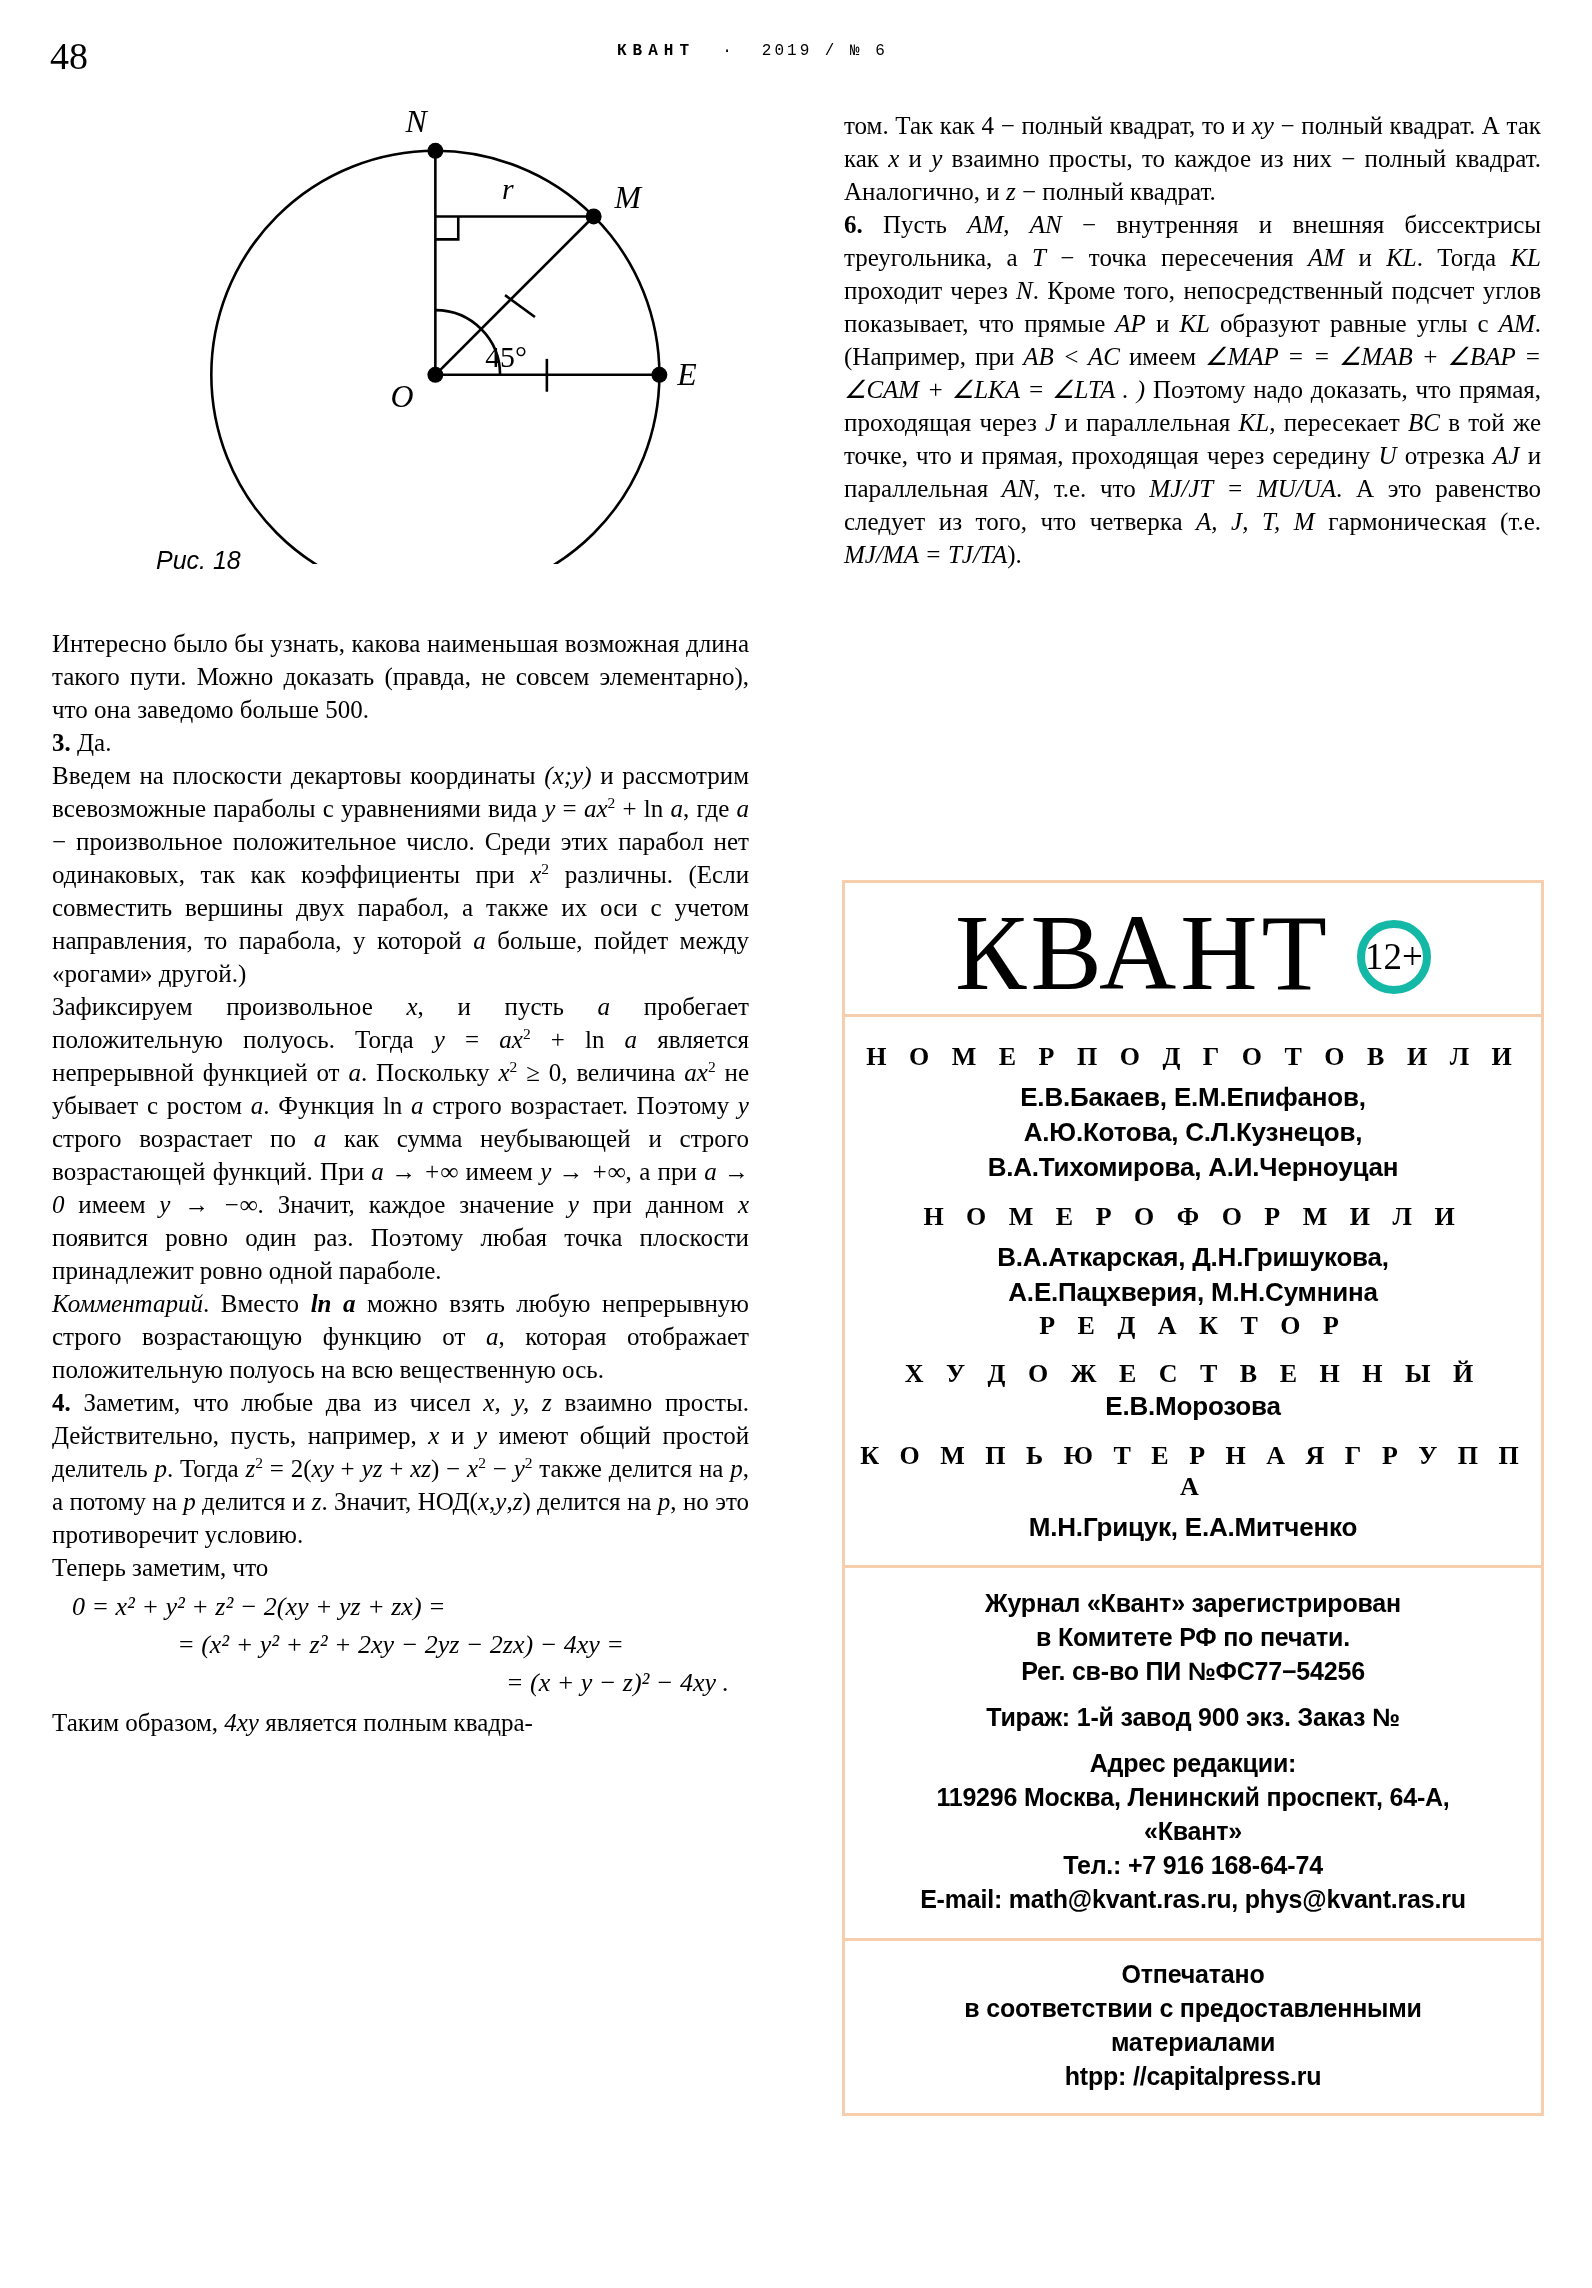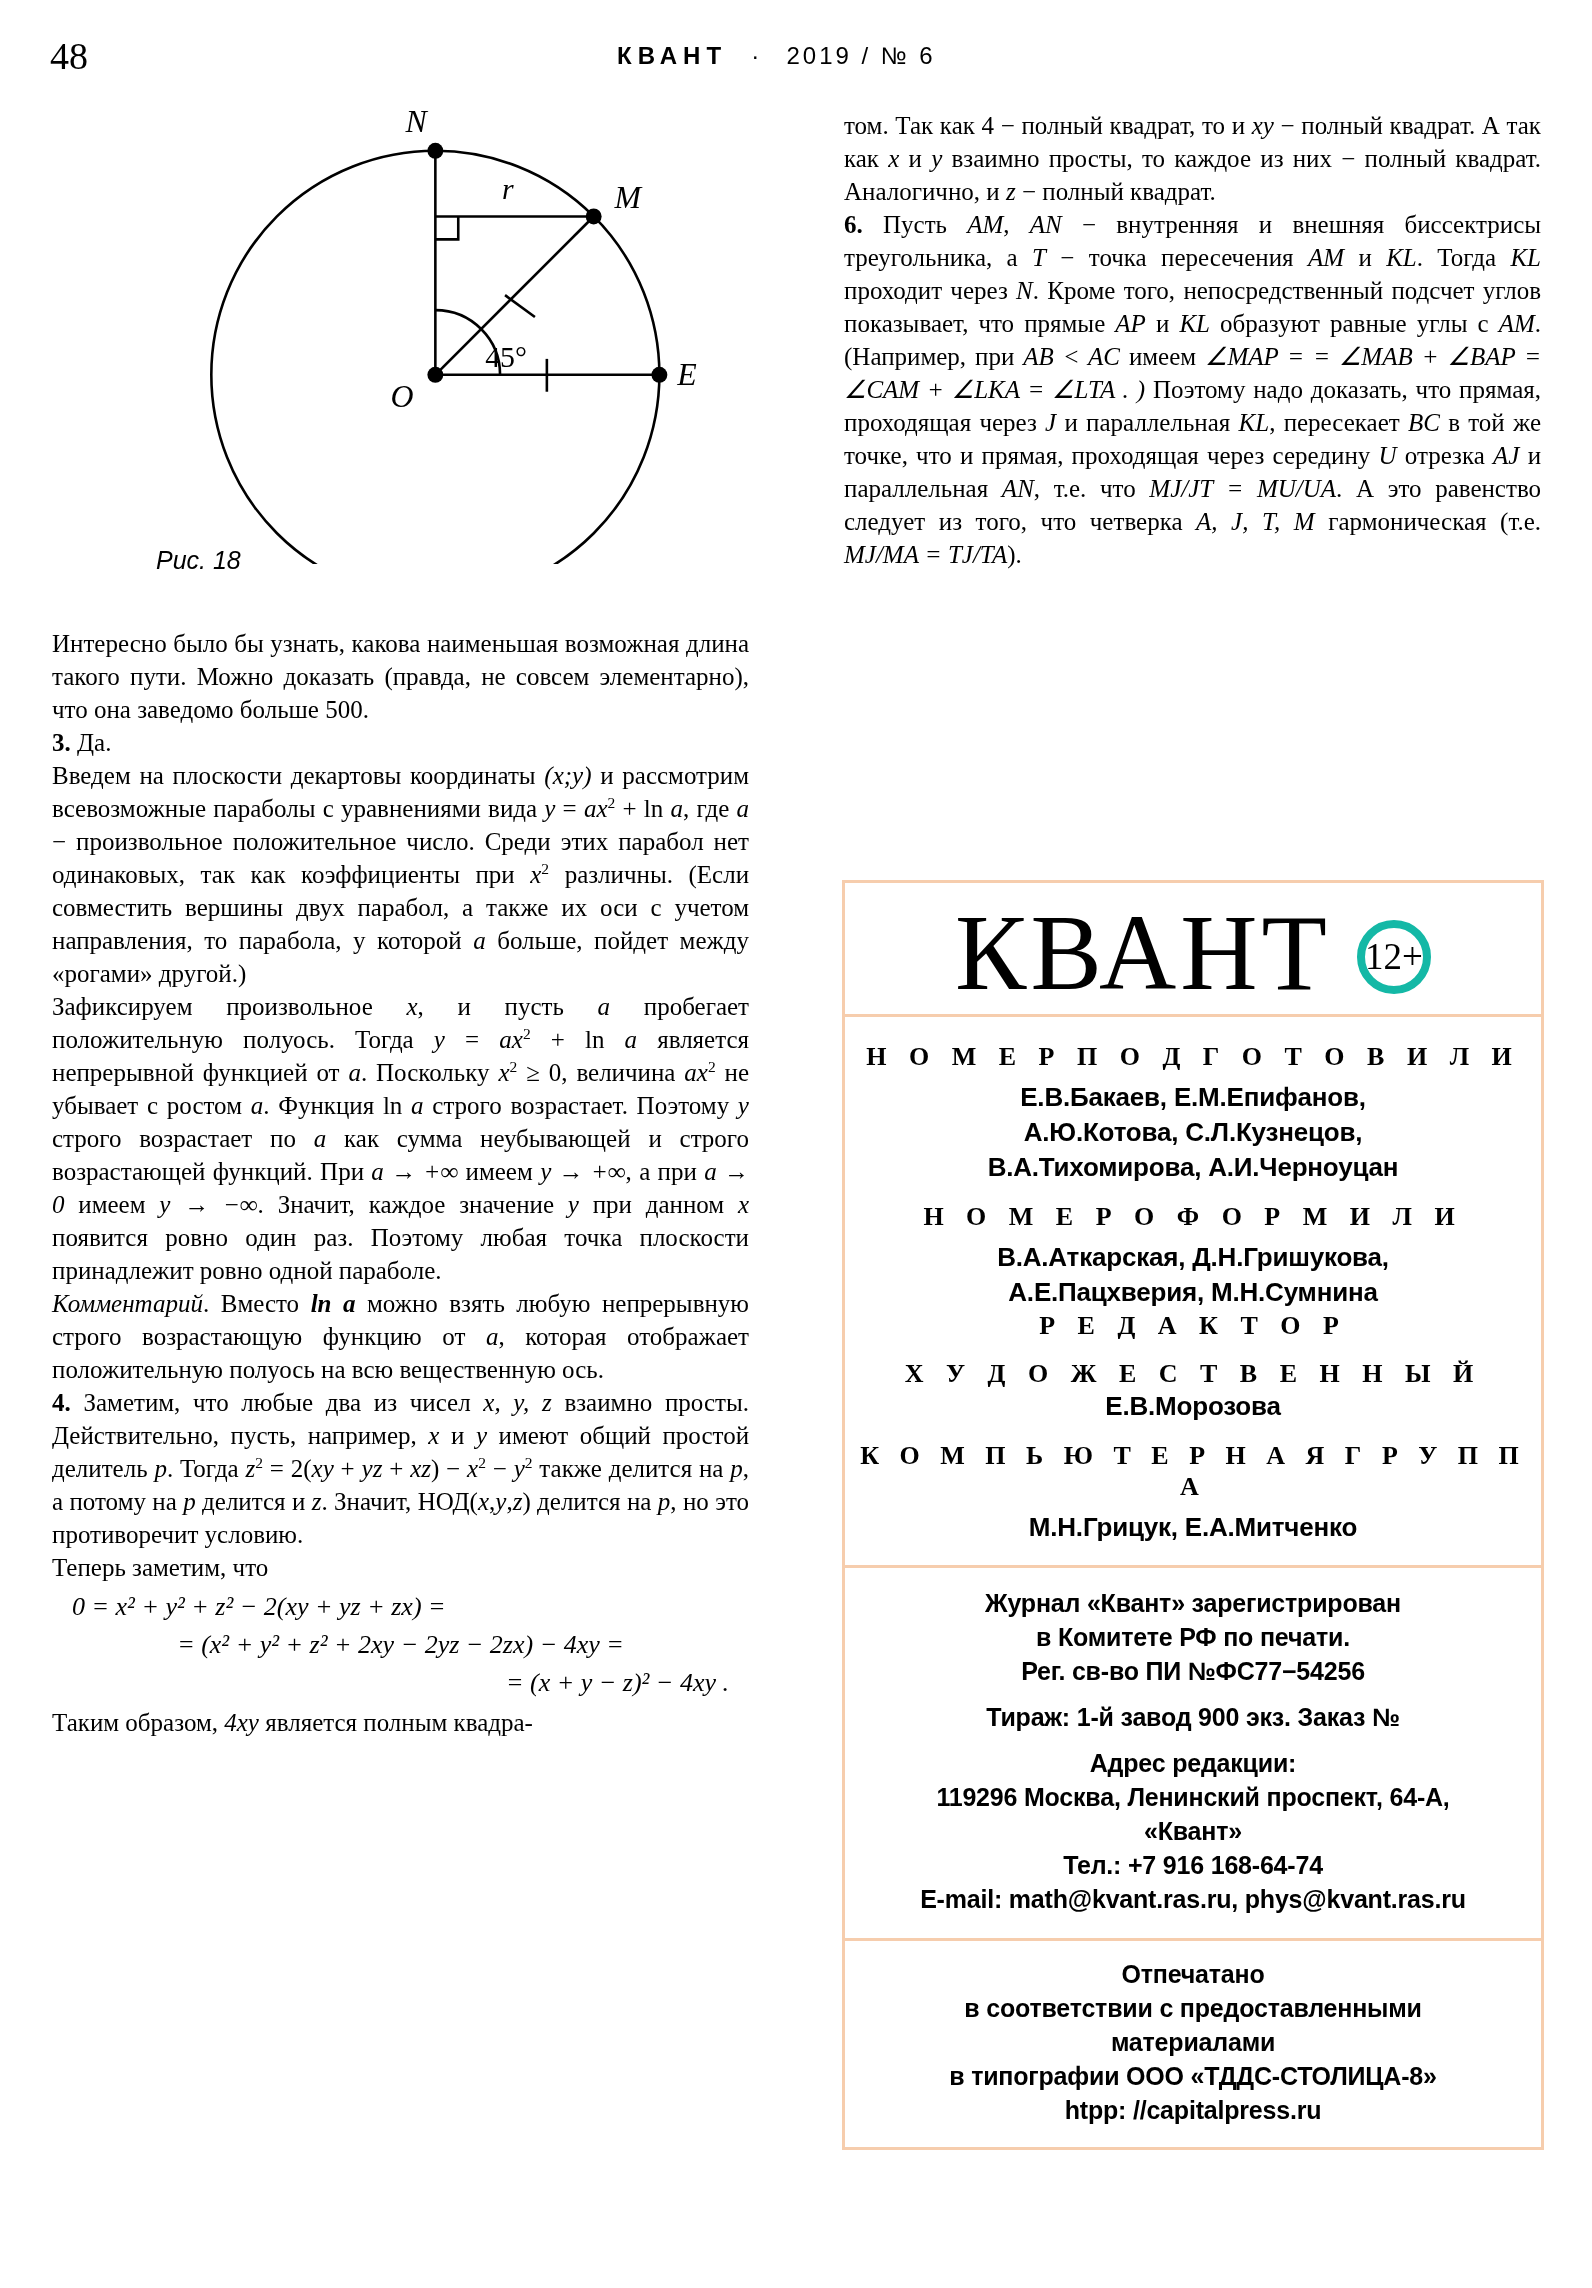--- a/index.html
+++ b/index.html
@@ -28,23 +28,23 @@
   .page-num {
     position: absolute;
     left: 50px; top: 0;
     font-size: 38px;
     font-family: "Liberation Serif", serif;
     letter-spacing: 0px;
   }
   .running-head {
     position: absolute;
     left: 617px; top: 8px;
-    font-size: 24px;
+    font-size: 16px;
     letter-spacing: 3.5px;
-    font-family: Liberation Sans, sans-serif;
+    font-family: Liberation Mono, monospace;
   }
   .running-head .rh-title { font-weight: 700; letter-spacing: 6px; }
   .running-head .rh-dot { letter-spacing: 3px; }
   .running-head .rh-issue { letter-spacing: 3px; }
 
   
   .col {
     position: absolute;
     top: 109px;
     width: 697px;
@@ -401,20 +401,19 @@
       <div>119296 Москва, Ленинский проспект, 64-А,</div>
       <div>«Квант»</div>
       <div>Тел.: +7 916 168-64-74</div>
       <div>E-mail: math@kvant.ras.ru, phys@kvant.ras.ru</div>
     </div>
 
     <div class="cbox print">
       <div>Отпечатано</div>
       <div>в соответствии с предоставленными</div>
       <div>материалами</div>
-      <div>в типографии ООО «ТДДС-СТОЛИЦА-8»</div>
       <div>htpp: //capitalpress.ru</div>
     </div>
 
   </div>
 
 </div>
 
 
 </body></html>

